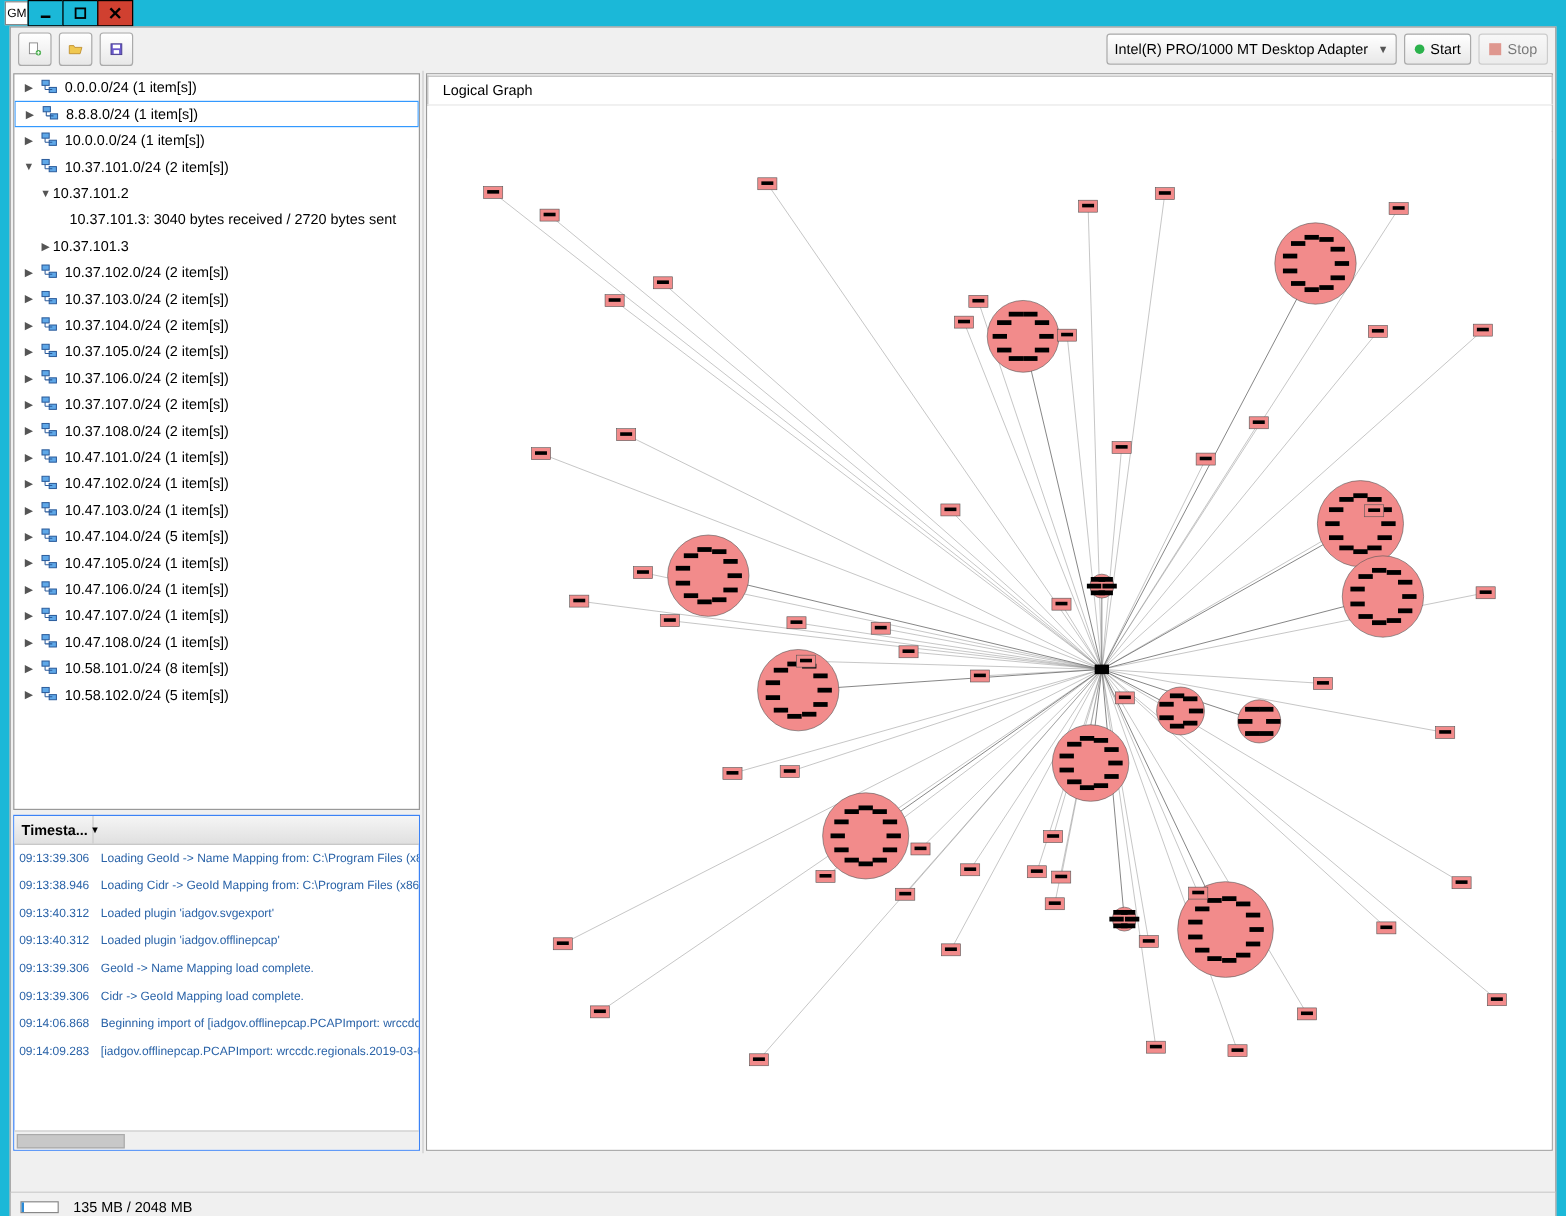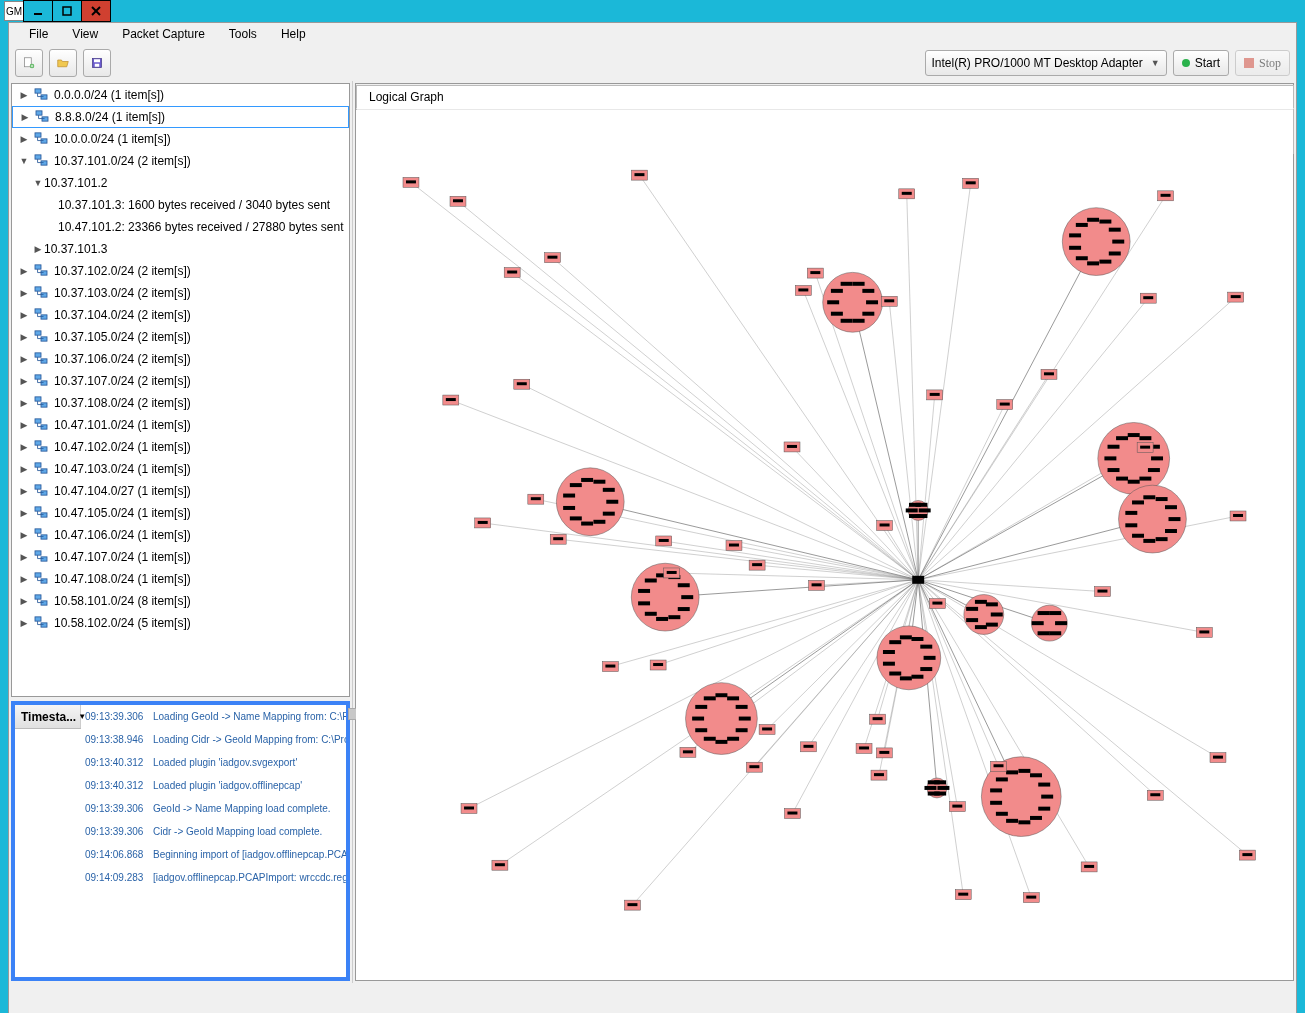--- a/index.html
+++ b/index.html
@@ -18,41 +18,41 @@
   .window-body { margin: 0 8px 8px 8px; background: #f0f0f0; border: 1px solid #999; flex: 1; display: flex; flex-direction: column; }
   
   .menubar { height: 22px; display: flex; align-items: center; padding: 0 8px; }
   .menubar-item { padding: 2px 12px; cursor: pointer; }
   
   .toolbar { height: 36px; display: flex; align-items: center; padding: 0 6px; gap: 6px; }
   .toolbar-spacer { flex: 1; }
   .tool-btn { width: 28px; height: 28px; background: linear-gradient(#fff, #e8e8e8); border: 1px solid #aaa; border-radius: 3px; display: flex; align-items: center; justify-content: center; cursor: pointer; }
   .adapter-select { height: 26px; border: 1px solid #aaa; background: linear-gradient(#fff, #e8e8e8); border-radius: 3px; padding: 0 6px; display: flex; align-items: center; gap: 8px; cursor: pointer; }
   .btn { height: 26px; border: 1px solid #aaa; background: linear-gradient(#fff, #e8e8e8); border-radius: 3px; padding: 0 8px; display: flex; align-items: center; gap: 5px; cursor: pointer; }
-  .btn.disabled { opacity: 0.5; cursor: default; font-family: Liberation Serif, serif; }
+  .btn.disabled { opacity: 0.5; cursor: default; }
   .dot-green { width: 8px; height: 8px; background: #2bb24c; border-radius: 50%; display:inline-block; }
   .dot-red { width: 10px; height: 10px; background: #d04030; display:inline-block; }
   
   .main-split { flex: 1; display: flex; min-height: 0; }
   
   .left-panel { width: 344px; display: flex; flex-direction: column; border-right: 1px solid #ccc; }
   
   .tree-wrap { flex: 1; overflow: hidden; display: flex; border: 1px solid #999; margin: 2px; position:relative; background:#fff; }
   .tree { flex: 1; overflow-y: auto; overflow-x: hidden; }
   .tree::-webkit-scrollbar { width: 16px; }
   .tree::-webkit-scrollbar-track { background: #f0f0f0; }
   .tree::-webkit-scrollbar-thumb { background: #c8c8c8; border: 1px solid #aaa; }
   .tree-row { height: 22px; display: flex; align-items: center; padding-left: 6px; cursor: pointer; white-space: nowrap; }
   .tree-row.selected { background: #fff; border: 1px solid #3399ff; }
   .caret { width: 12px; text-align: center; font-size: 9px; color: #555; }
   .node-icon { width: 16px; height: 14px; margin: 0 4px; display: inline-flex; }
   .indent1 { padding-left: 20px; }
   .indent2 { padding-left: 34px; }
   
-  .log-panel { height: 280px; display: flex; flex-direction: row; border: 4px solid #3b82f6; margin: 2px; background: #fff; }
+  .log-panel { height: 280px; display: flex; flex-direction: column; border: 1px solid #3b82f6; margin: 2px; background: #fff; }
   .log-header { height: 24px; background: linear-gradient(#f5f5f5, #e0e0e0); display: flex; border-bottom: 1px solid #bbb; }
   .log-col { padding: 4px 6px; font-weight: bold; border-right: 1px solid #ccc; display:flex; align-items:center; }
   .log-col.ts { width: 66px; }
   .log-col.msg { flex: 1; justify-content: flex-end; }
   .log-body { flex: 1; overflow: hidden; }
   .log-row { height: 23px; display: flex; align-items: center; font-size: 10px; color: #2a63a8; border-bottom: 0; white-space: nowrap; }
   .log-row .lts { width: 66px; padding-left: 4px; }
   .log-row .lmsg { flex: 1; padding-left: 6px; overflow: hidden; text-overflow: clip; }
   .log-hscroll { height: 16px; background: #f0f0f0; border-top: 1px solid #ccc; position: relative; }
   .log-hscroll-thumb { position: absolute; left: 2px; top: 2px; height: 12px; width: 90px; background: #c8c8c8; border: 1px solid #aaa; }
@@ -92,27 +92,20 @@
       <div class="title-btn close">
           <svg viewBox="0 0 12 12">
             <line x1="2" y1="2" x2="10" y2="10" stroke="#000" stroke-width="2"></line>
             <line x1="10" y1="2" x2="2" y2="10" stroke="#000" stroke-width="2"></line>
           </svg>
         </div>
     </div>
   </div>
 
   <div class="window-body">
-    <div class="menubar">
-      <div class="menubar-item">File</div>
-      <div class="menubar-item">View</div>
-      <div class="menubar-item">Packet Capture</div>
-      <div class="menubar-item">Tools</div>
-      <div class="menubar-item">Help</div>
-    </div>
 
     <div class="toolbar">
       <div class="tool-btn">
         <svg class="net-icon" viewBox="0 0 16 16">
             <rect x="2" y="1" width="9" height="12" fill="#fff" stroke="#888"></rect>
             <circle cx="12" cy="12" r="3" fill="#4caf50"></circle>
             <line x1="12" y1="10" x2="12" y2="14" stroke="#fff"></line>
             <line x1="10" y1="12" x2="14" y2="12" stroke="#fff"></line>
           </svg>
       </div>
@@ -194,25 +187,21 @@
                   </svg>
                 </span>
                 <span>10.37.101.0/24 (2 item[s])</span>
               </div>
               <div class="tree-row indent1">
                 <span class="caret">▼</span>
                 <span>10.37.101.2</span>
               </div>
               <div class="tree-row indent2">
                 <span class="caret"></span>
-                <span>10.37.101.3:  1600 bytes received / 3040 bytes sent</span>
-              </div>
-              <div class="tree-row indent2">
-                <span class="caret"></span>
-                <span>10.47.101.2:  23366 bytes received / 27880 bytes sent</span>
+                <span>10.37.101.3:  3040 bytes received / 2720 bytes sent</span>
               </div>
               <div class="tree-row indent1">
                 <span class="caret">▶</span>
                 <span>10.37.101.3</span>
               </div>
               <div class="tree-row">
                 <span class="caret">▶</span>
                 <span class="node-icon">
                   <svg class="net-icon" viewBox="0 0 16 14">
                     <rect x="1" y="1" width="7" height="5" fill="#5fa8e8" stroke="#2a5a9a"></rect>
@@ -334,21 +323,21 @@
               <div class="tree-row">
                 <span class="caret">▶</span>
                 <span class="node-icon">
                   <svg class="net-icon" viewBox="0 0 16 14">
                     <rect x="1" y="1" width="7" height="5" fill="#5fa8e8" stroke="#2a5a9a"></rect>
                     <rect x="8" y="8" width="7" height="5" fill="#5fa8e8" stroke="#2a5a9a"></rect>
                     <line x1="4" y1="6" x2="4" y2="10" stroke="#2a5a9a"></line>
                     <line x1="4" y1="10" x2="11" y2="10" stroke="#2a5a9a"></line>
                   </svg>
                 </span>
-                <span>10.47.104.0/27 (1 item[s])</span>
+                <span>10.47.104.0/24 (5 item[s])</span>
               </div>
               <div class="tree-row">
                 <span class="caret">▶</span>
                 <span class="node-icon">
                   <svg class="net-icon" viewBox="0 0 16 14">
                     <rect x="1" y="1" width="7" height="5" fill="#5fa8e8" stroke="#2a5a9a"></rect>
                     <rect x="8" y="8" width="7" height="5" fill="#5fa8e8" stroke="#2a5a9a"></rect>
                     <line x1="4" y1="6" x2="4" y2="10" stroke="#2a5a9a"></line>
                     <line x1="4" y1="10" x2="11" y2="10" stroke="#2a5a9a"></line>
                   </svg>

